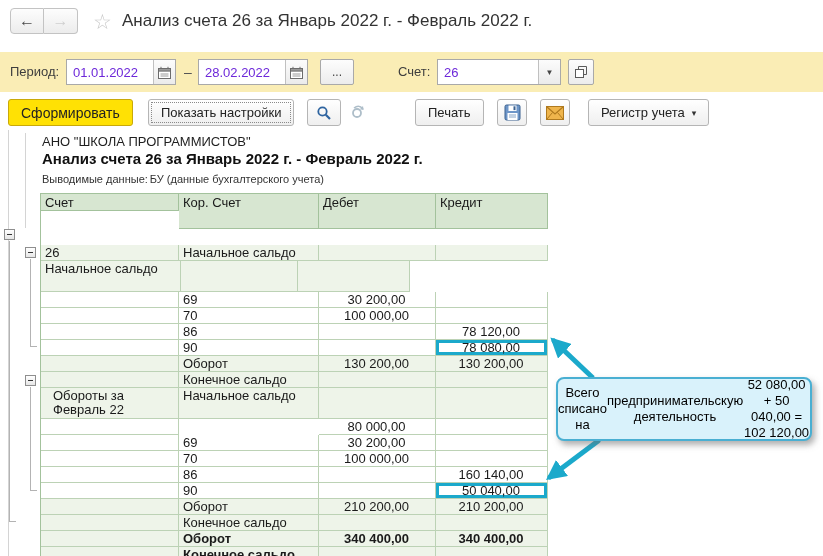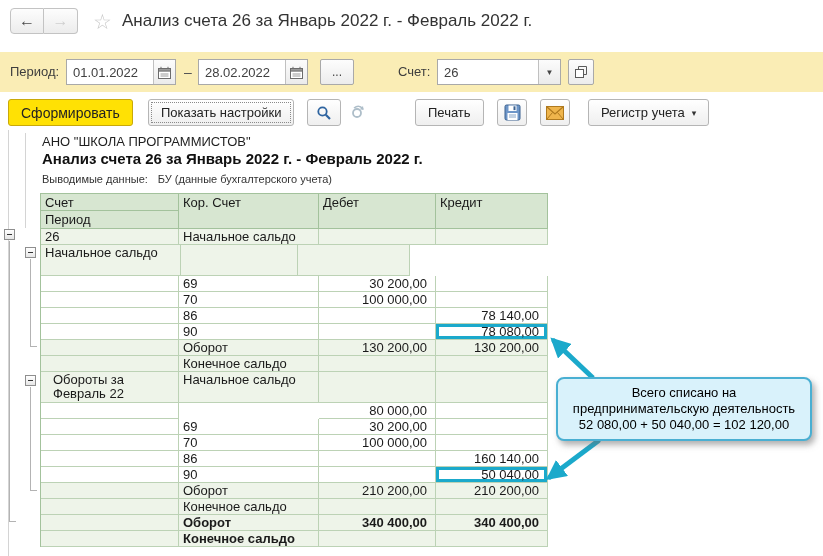--- a/index.html
+++ b/index.html
@@ -23,21 +23,21 @@
   .navbtn.back{border-radius:4px 0 0 4px;color:#4a4a4a;font-weight:bold}
   .navbtn.fwd{border-radius:0 4px 4px 0;border-left:none;color:#cfcfcf;font-weight:bold}
   .star{left:93px;top:10px;font-size:21px;color:#c9c9c9}
   .wintitle{left:122px;top:11px;font-size:17px;color:#333;white-space:nowrap}
 
   
   .filterbar{left:0;top:52px;width:823px;height:40px;background:var(--bar-yellow)}
   .fl{position:absolute;top:7px;height:26px;line-height:26px;font-size:13px;color:#3d3d3d}
   .field{position:absolute;top:7px;height:26px;display:flex;background:#fff;border:1px solid #a9a9a9}
   .field input{border:none;outline:none;height:100%;font-size:13px;padding:0 6px;
-    font-family:"Liberation Sans",sans-serif;color:#404040;width:86px;background:transparent}
+    font-family:"Liberation Sans",sans-serif;color:#6d28d9;width:86px;background:transparent}
   .fbtn{width:22px;height:100%;border-left:1px solid #c0c0c0;background:linear-gradient(#fcfcfc,#ebebeb);
     display:flex;align-items:center;justify-content:center}
   .dash{font-size:14px;color:#555}
   .smallbtn{position:absolute;top:7px;height:26px;border:1px solid #a9a9a9;background:linear-gradient(#fdfdfd,#ececec);
     font-size:12px;color:#444;display:flex;align-items:center;justify-content:center;border-radius:2px}
   .ddArrow{font-size:8px;color:#444}
 
   
   .tbtn{position:absolute;top:99px;height:27px;border:1px solid #b5b5b5;border-radius:3px;
     background:linear-gradient(#ffffff,#efefef);font-size:13px;color:#222;
@@ -47,47 +47,47 @@
   .iconbtn{padding:0}
   .sgroup{position:absolute;top:99px;left:307px;display:flex;height:27px}
   .sgroup .half{width:34px;height:27px;display:flex;align-items:center;justify-content:center}
   .sgroup .half.first{border:1px solid #b5b5b5;border-radius:3px;background:linear-gradient(#fff,#efefef)}
 
   
   .gutterline{background:#d4d4d4}
   .org{left:42px;top:134px;font-size:13px;color:#1f1f1f}
   .rpt-title{left:42px;top:150px;font-size:15px;font-weight:bold;color:#111}
   .rpt-note{left:42px;top:173px;font-size:11px;color:#333}
-  .rpt-note .lab{margin-right:10px}
+  .rpt-note .lab{margin-right:2px}
 
   .report-table{left:40px;top:193px;width:508px;border-left:1px solid var(--grid-dark);border-top:1px solid var(--grid-dark)}
-  .thead{position:relative;height:35px;font-size:13px}
+  .thead{position:relative;height:51px;font-size:13px}
   .hcell{position:absolute;background:var(--hdr-green);border-right:1px solid var(--grid-dark);
     border-bottom:1px solid var(--grid-dark);padding:1px 0 0 4px;line-height:15px;color:#1a1a1a}
   .tbody{display:flex;flex-direction:column}
   .trow{display:flex;height:16px}
   .trow.tall{height:31px}
   .trow.green .tcell{background:var(--row-green)}
   .trow.bold .tcell{font-weight:bold}
   .tcell{height:100%;border-right:1px solid var(--grid);border-bottom:1px solid var(--grid);
     font-size:13px;line-height:14px;padding:1px 0 0 4px;overflow:hidden;color:#1a1a1a;background:#fff}
-  .tcell.num{text-align:right;padding-right:8px;padding-left:0}
+  .tcell.num{text-align:center;padding-right:1px;padding-left:0}
   .tcell.indent{padding-left:12px}
   .tcell.hl{box-shadow:inset 0 0 0 3px var(--accent-teal)}
 
   
   .expander{width:11px;height:11px;border:1px solid #8e8e8e;background:linear-gradient(#fff,#e6e6e6);
     display:flex;align-items:center;justify-content:center}
   .expander::after{content:"";width:5px;height:1px;background:#333}
   .tree{background:#b3b3b3}
 
   
   .callout{left:556px;top:377px;width:256px;height:64px;background:#D9F2FB;border:2px solid #49AFD2;
     border-radius:8px;box-shadow:3px 4px 6px rgba(110,110,110,.55);
-    display:flex;flex-direction:column;align-items:center;justify-content:center;
+    display:flex;flex-direction:row;align-items:center;justify-content:center;
     font-size:13px;line-height:16px;color:#000;text-align:center;z-index:5}
   .arrows{left:0;top:0;width:823px;height:556px;pointer-events:none;z-index:4}
 </style>
 </head>
 <body>
 
 <div class="abs navgroup">
   <div class="navbtn back">
       <span>←</span>
     </div>
@@ -200,21 +200,20 @@
 
 <div class="abs org">АНО "ШКОЛА ПРОГРАММИСТОВ"</div>
 <div class="abs rpt-title">Анализ счета 26 за Январь 2022 г. - Февраль 2022 г.</div>
 <div class="abs rpt-note">
   <span class="lab">Выводимые данные:</span><span>БУ (данные бухгалтерского учета)</span>
 </div>
 
 <div class="abs report-table">
   <div class="thead">
     <div class="hcell" style="left:0;top:0;width:138px;height:17px">Счет</div>
-    <div class="hcell" style="left:0;top:17px;width:138px;height:18px">Период</div>
     <div class="hcell" style="left:138px;top:0;width:140px;height:35px">Кор. Счет</div>
     <div class="hcell" style="left:278px;top:0;width:117px;height:35px">Дебет</div>
     <div class="hcell" style="left:395px;top:0;width:112px;height:35px">Кредит</div>
   </div>
   <div class="tbody">
       <div class="trow green">
         <div class="tcell" style="width: 138px;">26</div>
         <div class="tcell" style="width: 140px;">Начальное сальдо</div>
         <div class="tcell num" style="width: 117px;"></div>
         <div class="tcell num" style="width: 112px;"></div>
@@ -233,21 +232,21 @@
       <div class="trow white">
         <div class="tcell" style="width: 138px;"></div>
         <div class="tcell" style="width: 140px;">70</div>
         <div class="tcell num" style="width: 117px;">100 000,00</div>
         <div class="tcell num" style="width: 112px;"></div>
       </div>
       <div class="trow white">
         <div class="tcell" style="width: 138px;"></div>
         <div class="tcell" style="width: 140px;">86</div>
         <div class="tcell num" style="width: 117px;"></div>
-        <div class="tcell num" style="width: 112px;">78 140,00</div>
+        <div class="tcell num" style="width: 112px;">78 120,00</div>
       </div>
       <div class="trow white">
         <div class="tcell" style="width: 138px;"></div>
         <div class="tcell" style="width: 140px;">90</div>
         <div class="tcell num" style="width: 117px;"></div>
         <div class="tcell num hl" style="width: 112px;">78 080,00</div>
       </div>
       <div class="trow green">
         <div class="tcell" style="width: 138px;"></div>
         <div class="tcell" style="width: 140px;">Оборот</div>

